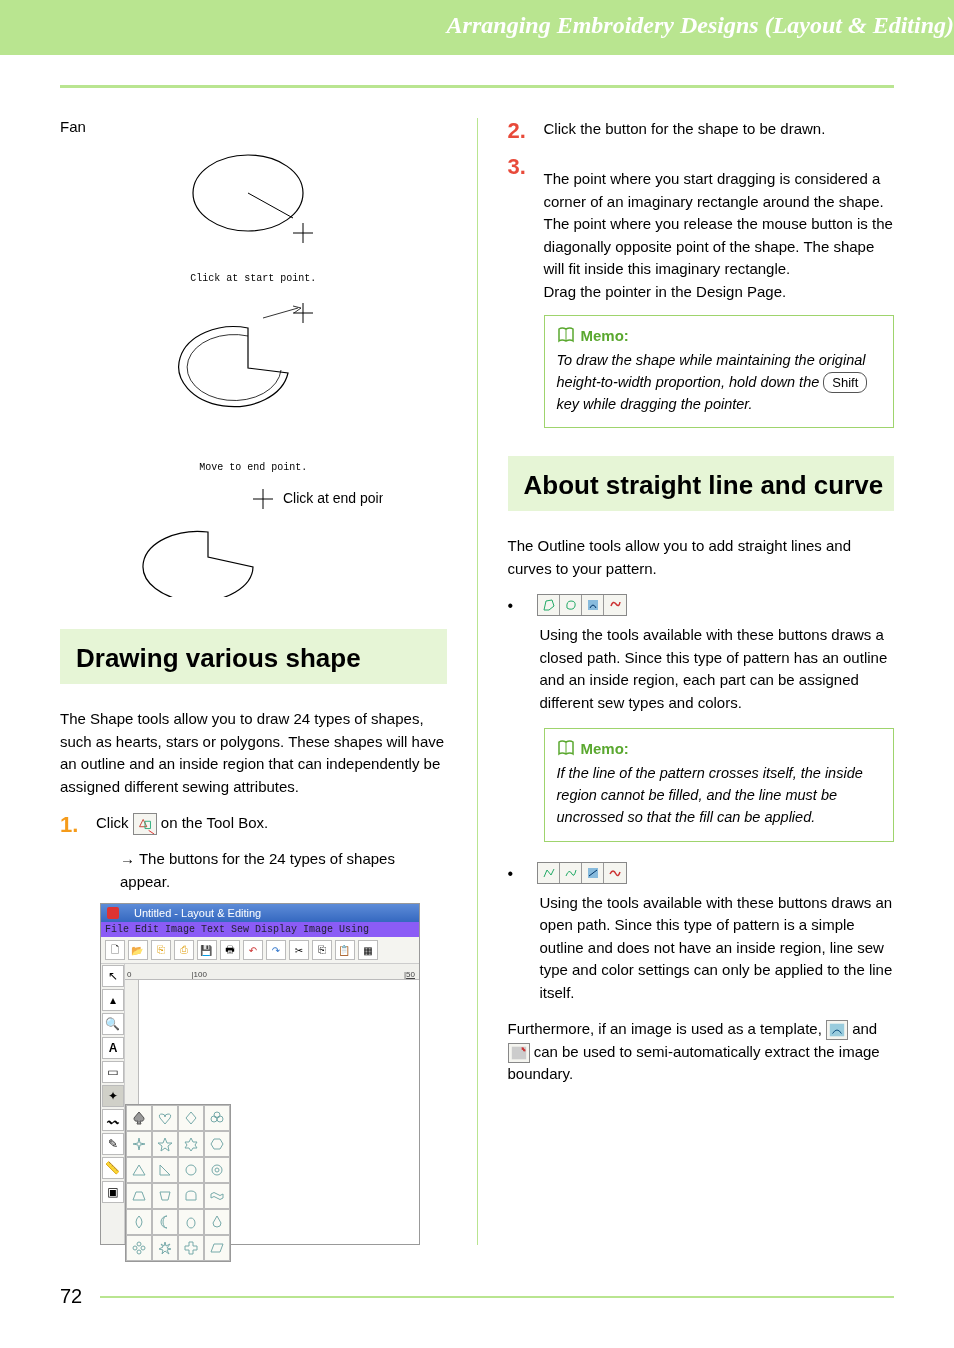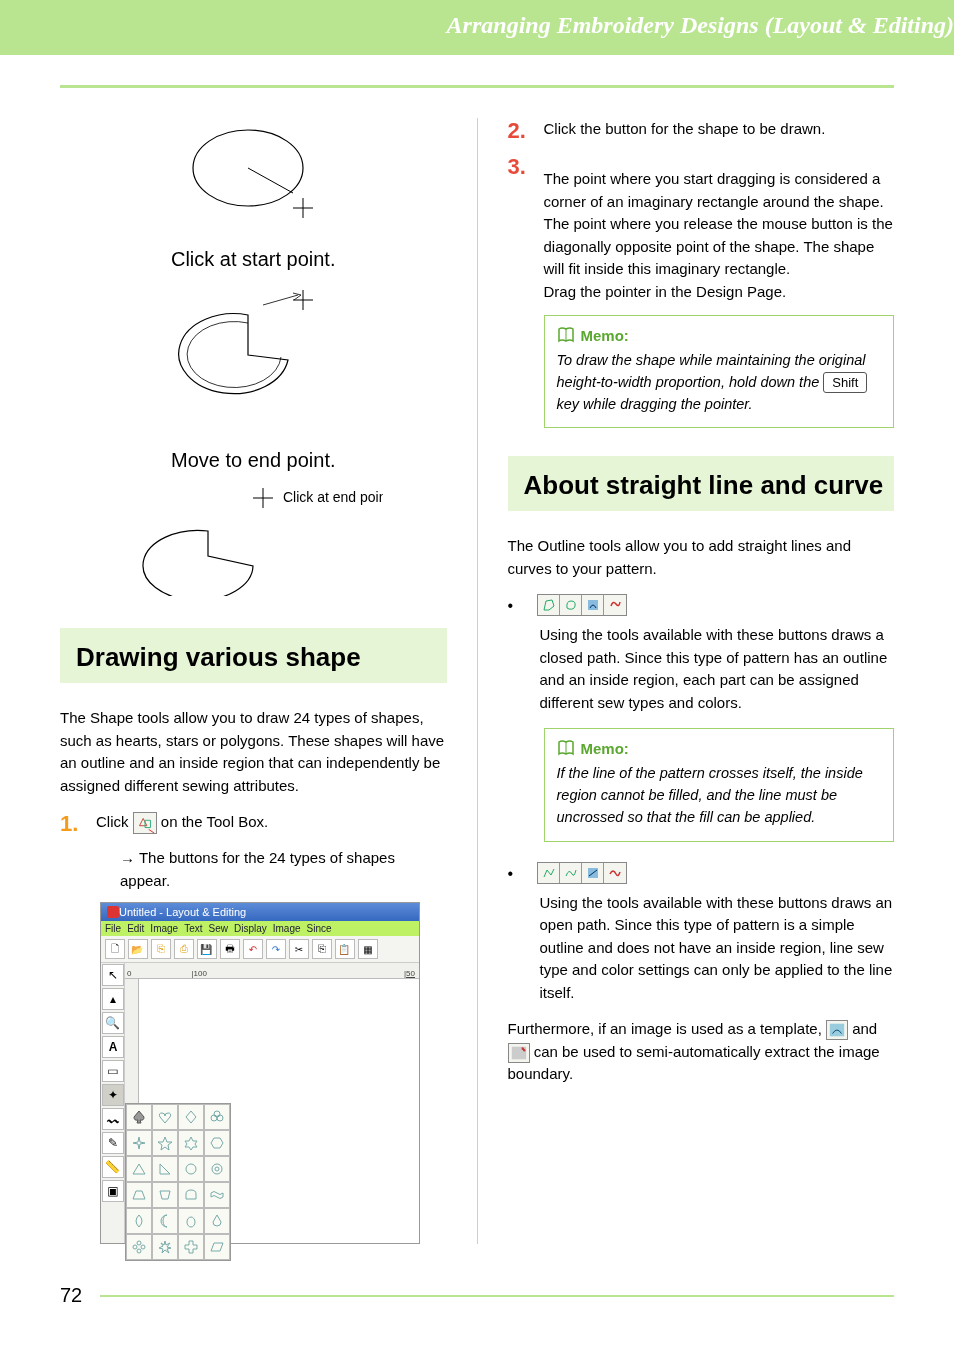--- a/index.html
+++ b/index.html
@@ -7,54 +7,54 @@
   .page { padding: 0; }
   .banner { background: #b9e590; text-align: right; width: 100%; padding: 12px 0 16px; }
   .banner-text { color: #fff; font-style: italic; font-weight: bold; font-size: 24px; font-family: "Times New Roman", serif; }
   .content { padding: 30px 60px 40px 60px; }
   .rule { height: 3px; background: #b9e590; margin: 0 0 30px 0; }
   .columns { display: flex; gap: 30px; }
   .col { flex: 1; min-width: 0; }
   .divider { width: 1px; background: #b9e590; }
   .label-fan { font-size: 15px; margin-bottom: 8px; }
   .fig { text-align: center; margin-bottom: 6px; }
-  .fig-caption { font-size: 20px; margin: 4px 0 14px; }
+  .fig-caption { font-size: 10px; margin: 4px 0 14px; font-family: Liberation Mono, monospace; }
   .section-heading { background: #e6f5d6; padding: 14px 8px 10px 16px; margin: 28px 0 24px; }
   .section-heading h2 { font-size: 26px; font-weight: bold; }
   .body-text { font-size: 15px; line-height: 1.5; margin-bottom: 14px; }
   .step { display: flex; align-items: flex-start; gap: 12px; margin-bottom: 10px; }
   .step-num { color: #f59b1a; font-weight: 900; font-size: 22px; font-family: Arial, sans-serif; min-width: 24px; }
   .step-num.red { color: #e84a3a; }
   .step-text { font-size: 15px; line-height: 1.5; flex: 1; }
   .inline-icon { display: inline-block; width: 24px; height: 22px; border: 1px solid #888; vertical-align: middle; background: #f5f5f0; position: relative; }
   .inline-icon svg { width: 100%; height: 100%; }
   .arrow-sub { margin-left: 60px; font-size: 15px; line-height: 1.5; margin-bottom: 10px; }
   .arrow-sub::before { content: "→ "; }
   .screenshot { margin: 10px 0 0 40px; border: 1px solid #999; width: 320px; background: #fff; }
-  .titlebar { background: linear-gradient(#5d8cd8, #3568c0); color: #fff; font-size: 11px; padding: 3px 6px; display: flex; align-items: center; gap: 0; }
+  .titlebar { background: linear-gradient(#5d8cd8, #3568c0); color: #fff; font-size: 11px; padding: 3px 6px; display: flex; align-items: center; gap: 15px; }
   .titlebar-icon { width: 12px; height: 12px; background: #d33; border-radius: 2px; }
-  .menubar { background: #bef264; font-size: 10px; padding: 2px 4px; display: flex; gap: 6px; color: #223; }
+  .menubar { background: #8b5cf6; font-size: 10px; padding: 2px 4px; display: flex; gap: 6px; color: #223; font-family: Liberation Mono, monospace; }
   .toolbar-row { background: #f4f4f0; padding: 3px 4px; display: flex; gap: 3px; border-bottom: 1px solid #ccc; }
   .tb-btn { width: 20px; height: 20px; border: 1px solid #bbb; background: #fff; font-size: 10px; display: flex; align-items: center; justify-content: center; }
   .workspace { display: flex; height: 280px; }
   .sidebar { width: 24px; background: #f2f2ee; border-right: 1px solid #ccc; display: flex; flex-direction: column; }
   .side-btn { width: 22px; height: 22px; border: 1px solid #bbb; margin: 1px; background: #fff; display: flex; align-items: center; justify-content: center; font-size: 12px; }
   .side-btn.sel { background: #d0d0c8; }
   .shape-flyout { position: relative; }
   .flyout-grid { position: absolute; left: 24px; top: 140px; background: #eaeae2; border: 1px solid #999; display: grid; grid-template-columns: repeat(4, 26px); grid-auto-rows: 26px; }
   .fly-cell { border: 1px solid #bbb; background: #fafaf5; display: flex; align-items: center; justify-content: center; }
   .fly-cell svg { width: 16px; height: 16px; }
   .canvas { flex: 1; background: #fff; position: relative; }
   .ruler-h { height: 16px; background: #f0f0ec; border-bottom: 1px solid #bbb; font-size: 8px; color: #444; display: flex; align-items: flex-end; padding-left: 2px; gap: 60px; }
   .ruler-v { position: absolute; left: 0; top: 16px; width: 14px; height: calc(100% - 16px); background: #f0f0ec; border-right: 1px solid #bbb; font-size: 8px; color: #444; }
   .memo-box { border: 1px solid #9fd46d; margin: 12px 0 14px; padding: 10px 12px 12px; }
   .memo-head { color: #5aa82f; font-weight: bold; font-size: 15px; display: flex; align-items: flex-end; gap: 6px; margin-bottom: 6px; }
   .memo-head svg { width: 18px; height: 18px; }
   .memo-body { font-style: italic; font-size: 14.5px; line-height: 1.5; }
-  .key { font-style: normal; border: 1px solid #555; border-radius: 3px; padding: 0 8px; font-size: 13px; display: inline-block; }
+  .key { font-style: normal; border: 1px solid #555; border-radius: 9px; padding: 0 8px; font-size: 13px; display: inline-block; }
   .btn-strip { display: inline-flex; border: 1px solid #888; vertical-align: middle; margin-left: 4px; }
   .btn-strip span { width: 22px; height: 20px; border-right: 1px solid #999; background: #f5f5f0; display: flex; align-items: center; justify-content: center; }
   .btn-strip span:last-child { border-right: none; }
   .btn-strip svg { width: 14px; height: 14px; }
   .bullet-para { display: flex; gap: 20px; margin-bottom: 8px; }
   .bullet-dot { font-size: 16px; line-height: 1; margin-top: 4px; }
   .sub-para { margin-left: 32px; font-size: 15px; line-height: 1.5; margin-bottom: 14px; }
   .inline-small-icon { display: inline-block; width: 22px; height: 20px; border: 1px solid #888; vertical-align: middle; background: #f5f5f0; }
   .inline-small-icon svg { width: 100%; height: 100%; }
   .footer { display: flex; align-items: center; margin-top: 40px; }
@@ -68,20 +68,21 @@
   <div class="banner">
     <span class="banner-text">Arranging Embroidery Designs (Layout &amp; Editing)</span>
   </div>
 
   <div class="content">
     <div class="rule"></div>
 
     <div class="columns">
 
       <div class="col">
+        <div class="label-fan">Fan</div>
 
         <div class="fig">
           <svg width="180" height="120" viewBox="0 0 180 120">
             <ellipse cx="85" cy="50" rx="55" ry="38" fill="none" stroke="#000" stroke-width="1.2"></ellipse>
             <line x1="85" y1="50" x2="130" y2="75" stroke="#000" stroke-width="1"></line>
             <line x1="130" y1="90" x2="150" y2="90" stroke="#000" stroke-width="1"></line>
             <line x1="140" y1="80" x2="140" y2="100" stroke="#000" stroke-width="1"></line>
           </svg>
         </div>
         <div class="fig-caption" style="text-align:center;">Click at start point.</div>
@@ -135,21 +136,21 @@
             <span>Untitled - Layout &amp; Editing</span>
           </div>
           <div class="menubar">
             <span>File</span>
             <span>Edit</span>
             <span>Image</span>
             <span>Text</span>
             <span>Sew</span>
             <span>Display</span>
             <span>Image</span>
-            <span>Since</span>
+            <span>Using</span>
           </div>
           <div class="toolbar-row">
             <span class="tb-btn">🗋</span>
             <span class="tb-btn" style="color:#d90;">📂</span>
             <span class="tb-btn" style="color:#d90;">⎘</span>
             <span class="tb-btn" style="color:#d90;">⎙</span>
             <span class="tb-btn" style="color:#339;">💾</span>
             <span class="tb-btn">🖶</span>
             <span class="tb-btn" style="color:#c33;">↶</span>
             <span class="tb-btn" style="color:#37c;">↷</span>

